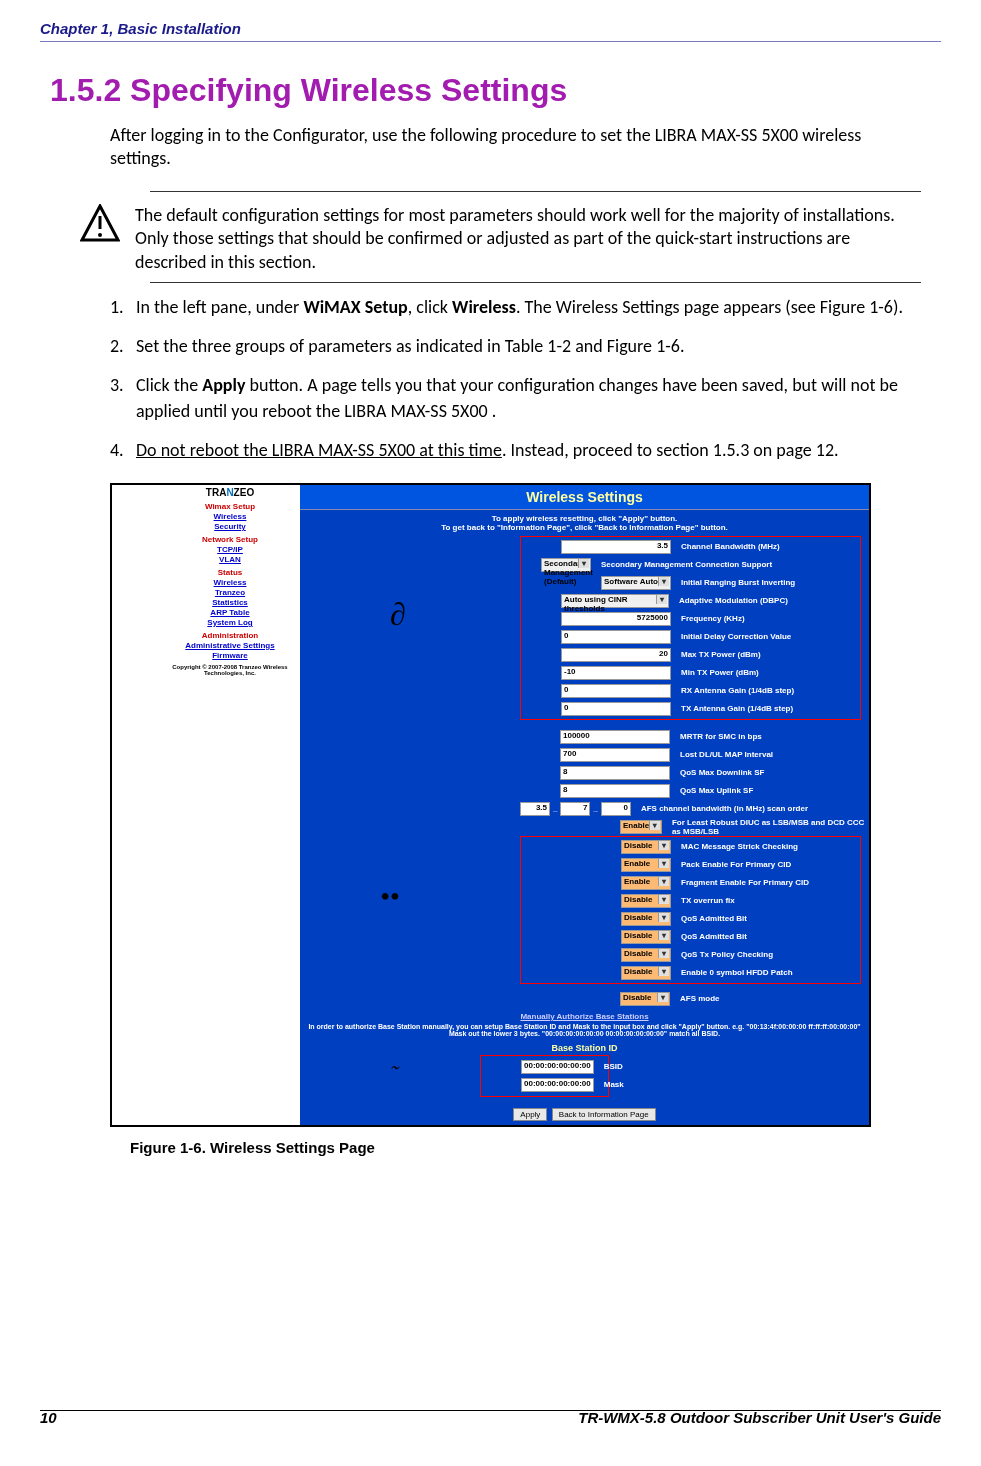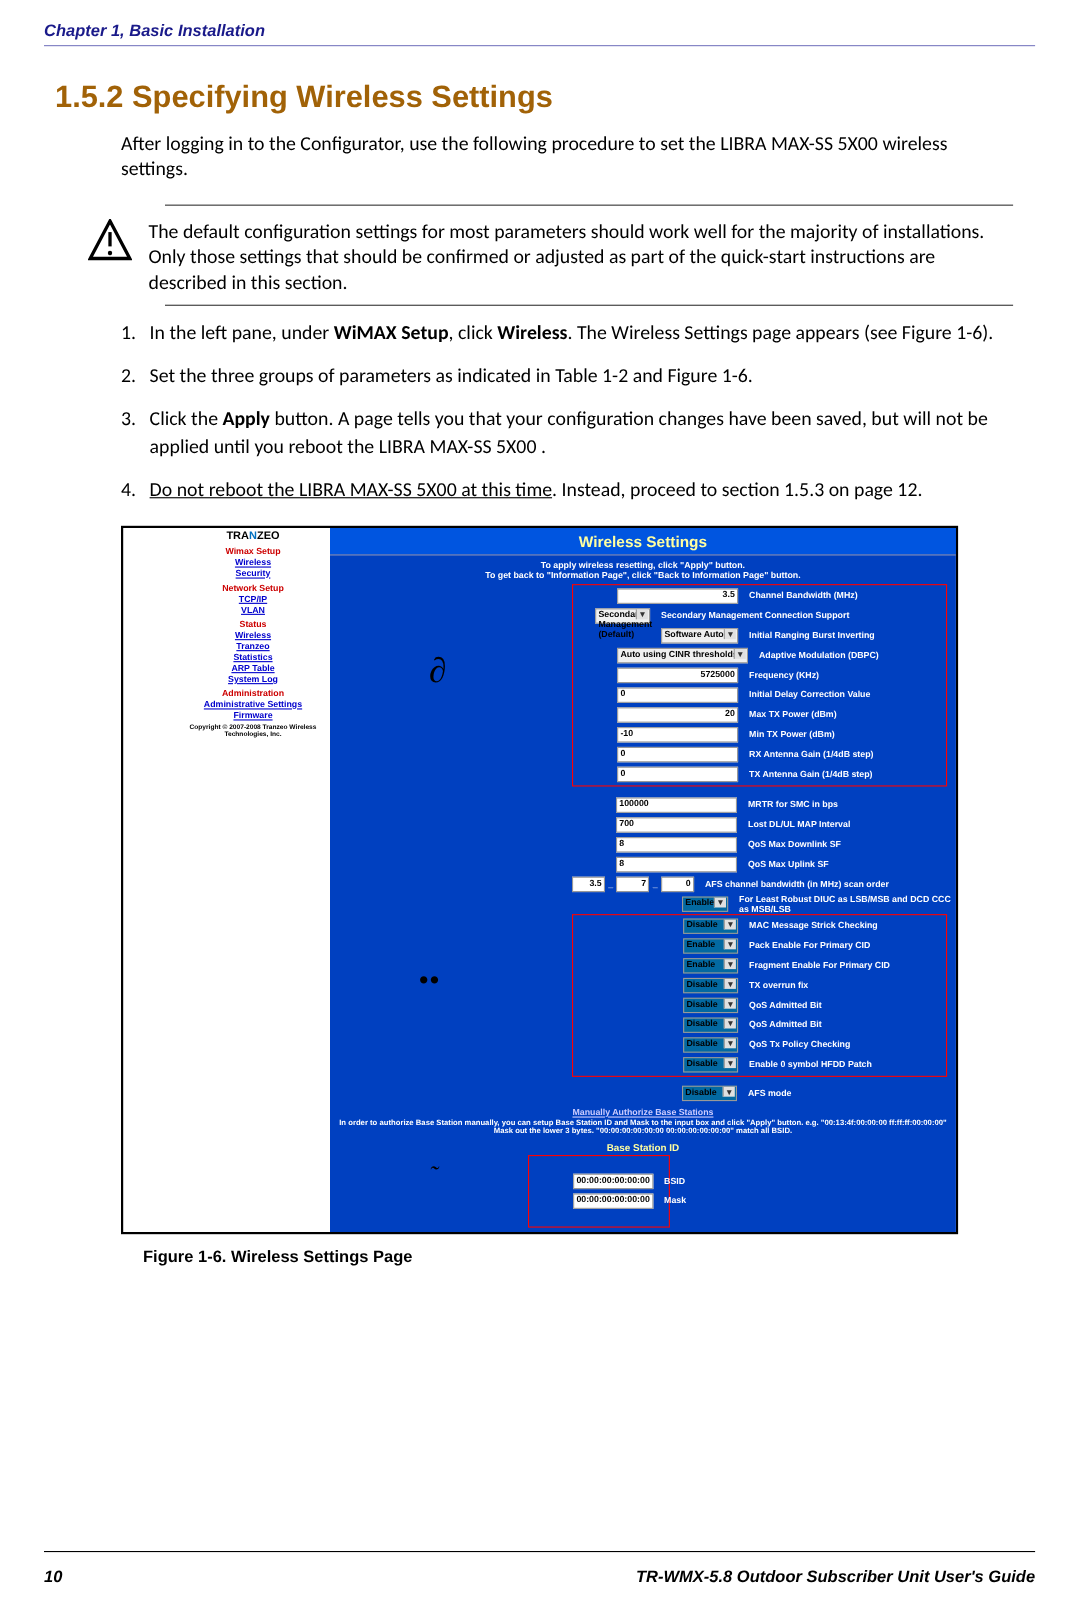--- a/index.html
+++ b/index.html
@@ -17,24 +17,24 @@
     font-style: italic;
     font-family: Arial, sans-serif;
     font-size: 15px;
     margin-bottom: 4px;
   }
   .header-line {
     border-top: 1px solid #7a7ac0;
     margin-bottom: 30px;
   }
   .section-heading {
-    color: #a16207;
+    color: #a21caf;
     font-weight: bold;
     font-family: Arial, sans-serif;
-    font-size: 28px;
+    font-size: 32px;
     margin-left: 10px;
     margin-bottom: 15px;
   }
   .body-text {
     font-size: 18px;
     margin-left: 70px;
     margin-right: 20px;
     margin-bottom: 20px;
     line-height: 1.3;
   }
@@ -172,21 +172,21 @@
     top: 0;
     background: #e0e0e0;
     border-left: 1px solid #999;
     width: 10px;
     text-align: center;
     color: #333;
   }
   .form-select-sm {
     width: 50px;
     height: 14px;
-    background: #0369a1;
+    background: #fdba74;
     border: 1px solid #999;
     color: black;
     padding: 0 2px;
     font-size: 8px;
     margin-right: 10px;
     position: relative;
   }
   .form-select-sm::after {
     content: "▾";
     position: absolute;
@@ -274,21 +274,21 @@
   
   .figure-caption {
     font-family: Arial, sans-serif;
     font-weight: bold;
     font-size: 15px;
     margin-left: 90px;
     margin-top: 12px;
   }
   .footer {
     position: absolute;
-    bottom: 24px;
+    bottom: 40px;
     left: 40px;
     right: 40px;
     display: flex;
     justify-content: space-between;
     font-family: Arial, sans-serif;
     font-weight: bold;
     font-style: italic;
     font-size: 15px;
   }
   .hr-foot {
@@ -382,21 +382,21 @@
             </div>
           <div class="form-row">
               <div class="form-select" style="margin-left:20px">Secondary Management (Default)</div>
               <span>Secondary Management Connection Support</span>
             </div>
           <div class="form-row">
               <div class="form-select" style="margin-left:80px; width:70px">Software Auto</div>
               <span>Initial Ranging Burst Inverting</span>
             </div>
           <div class="form-row">
-              <div class="form-select" style="margin-left:40px; width:119px">Auto using CINR thresholds</div>
+              <div class="form-select" style="margin-left:40px; width:108px">Auto using CINR thresholds</div>
               <span>Adaptive Modulation (DBPC)</span>
             </div>
           <div class="form-row">
               <div class="form-input">5725000</div>
               <span>Frequency (KHz)</span>
             </div>
           <div class="form-row">
               <div class="form-input" style="text-align:left">0</div>
               <span>Initial Delay Correction Value</span>
             </div>
@@ -488,21 +488,21 @@
         <div style="height:6px"></div>
         <div class="form-row">
             <div class="form-select-sm" style="margin-left:320px">Disable</div>
             <span>AFS mode</span>
           </div>
 
         <div class="manual-link">Manually Authorize Base Stations</div>
         <div class="disclaimer">In order to authorize Base Station manually, you can setup Base Station ID and Mask to the input box and click "Apply" button. e.g. "00:13:4f:00:00:00 ff:ff:ff:00:00:00" Mask out the lower 3 bytes. "00:00:00:00:00:00 00:00:00:00:00:00" match all BSID.</div>
         <div class="bs-title">Base Station ID</div>
 
-        <div style="border:1.5px solid red; margin: 2px 260px 2px 180px; padding:14px 0;">
+        <div style="border:1.5px solid red; margin: 2px 260px 2px 180px; padding:2px 0;">
           <div class="form-row">
               <div class="form-input-c" style="margin-left:40px; text-align:left">00:00:00:00:00:00</div>
               <span>BSID</span>
             </div>
           <div class="form-row">
               <div class="form-input-c" style="margin-left:40px; text-align:left">00:00:00:00:00:00</div>
               <span>Mask</span>
             </div>
         </div>
 

